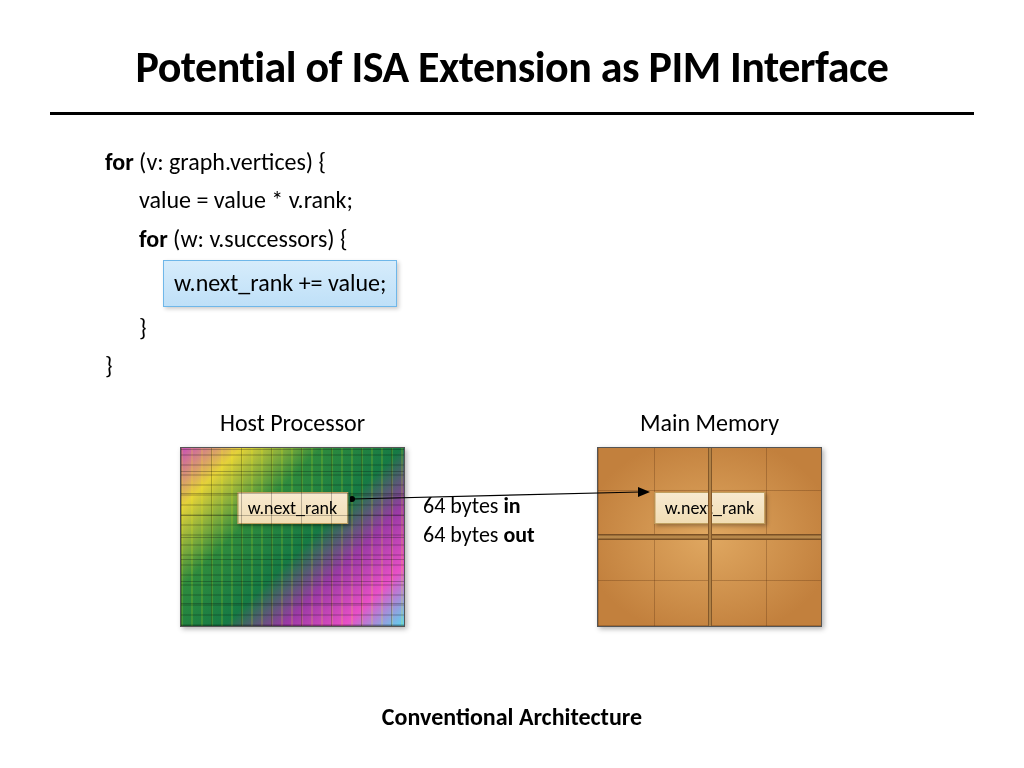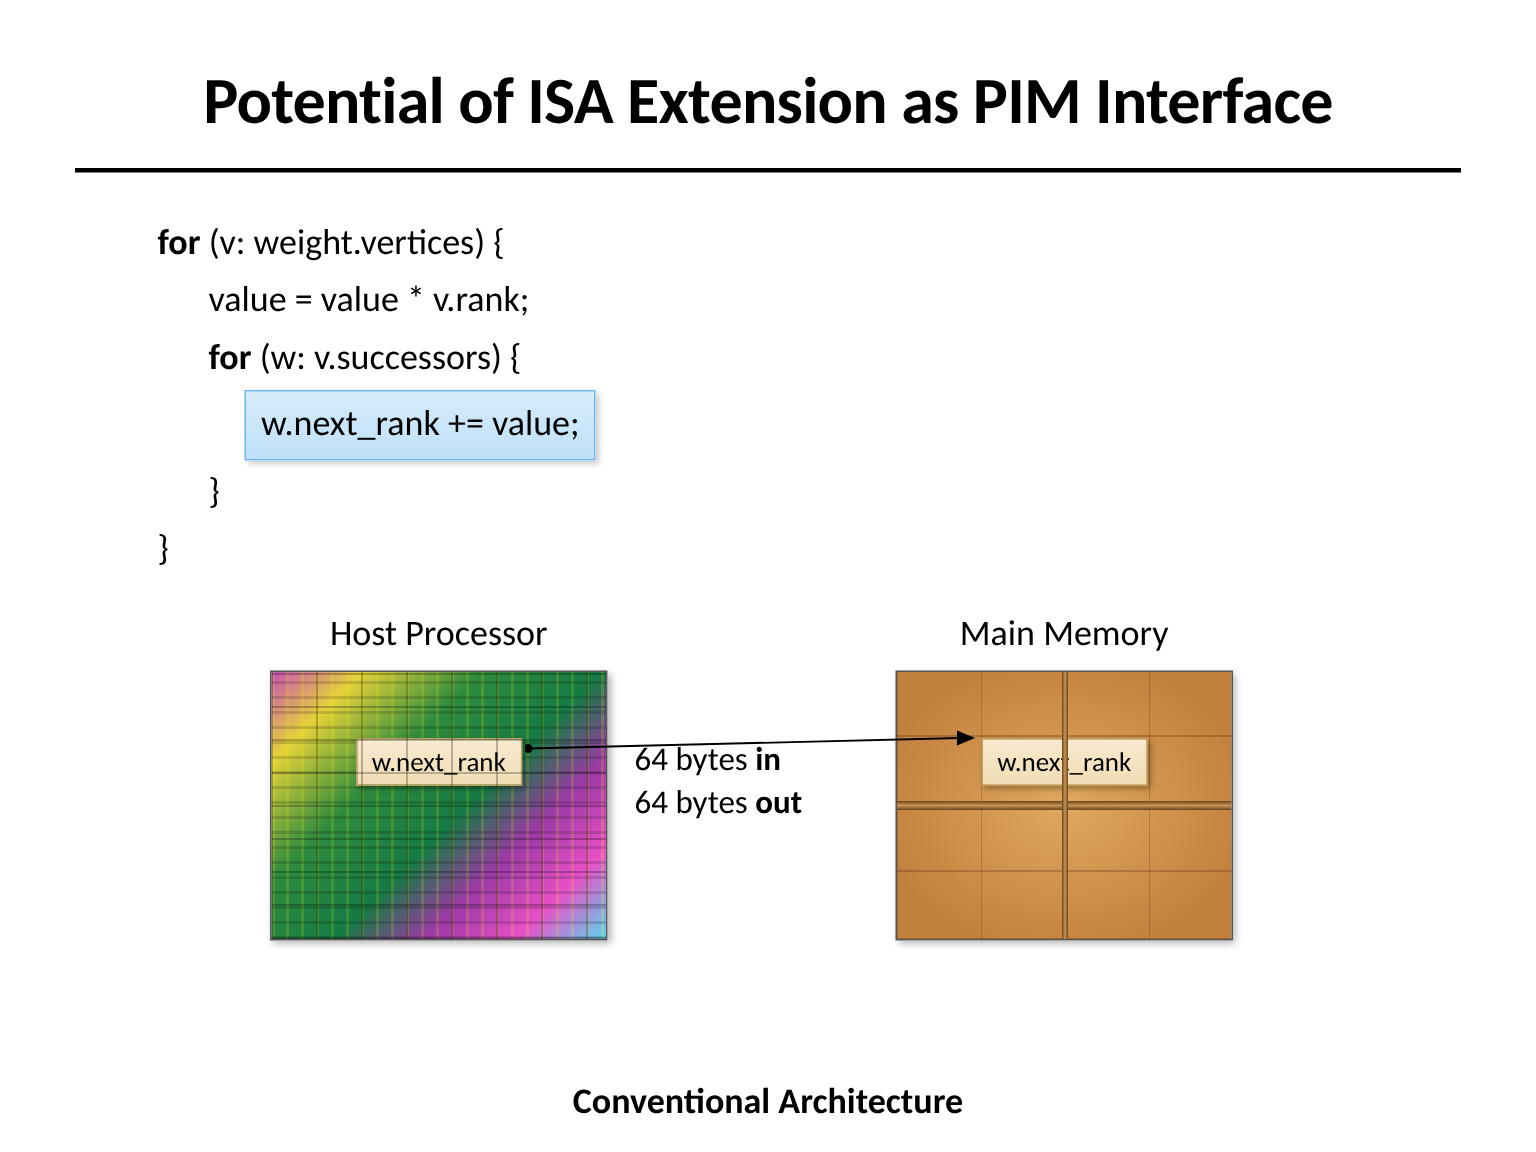--- a/index.html
+++ b/index.html
@@ -133,37 +133,37 @@
     font-size: 22px;
     line-height: 1.3;
     text-align: left;
   }
   .transfer-text .b { font-weight: 700; }
 
   .footer-label {
     position: absolute;
     left: 0;
     width: 1024px;
-    top: 720px;
+    top: 702px;
     text-align: center;
     font-size: 24px;
     font-weight: 700;
   }
 </style>
 </head>
 <body>
 
 <div class="slide">
 
   <h1 class="title">Potential of ISA Extension as PIM Interface</h1>
   <hr class="rule">
 
   <div class="code">
     <div>
-      <span class="kw">for</span><span> (v: weight.vertices) {</span>
+      <span class="kw">for</span><span> (v: graph.vertices) {</span>
     </div>
     <div class="indent1">value = value * v.rank;</div>
     <div class="indent1">
       <span class="kw">for</span><span> (w: v.successors) {</span>
     </div>
     <div>
       <span class="indent2"></span><span class="highlight">w.next_rank += value;</span>
     </div>
     <div class="indent1">}</div>
     <div>}</div>

